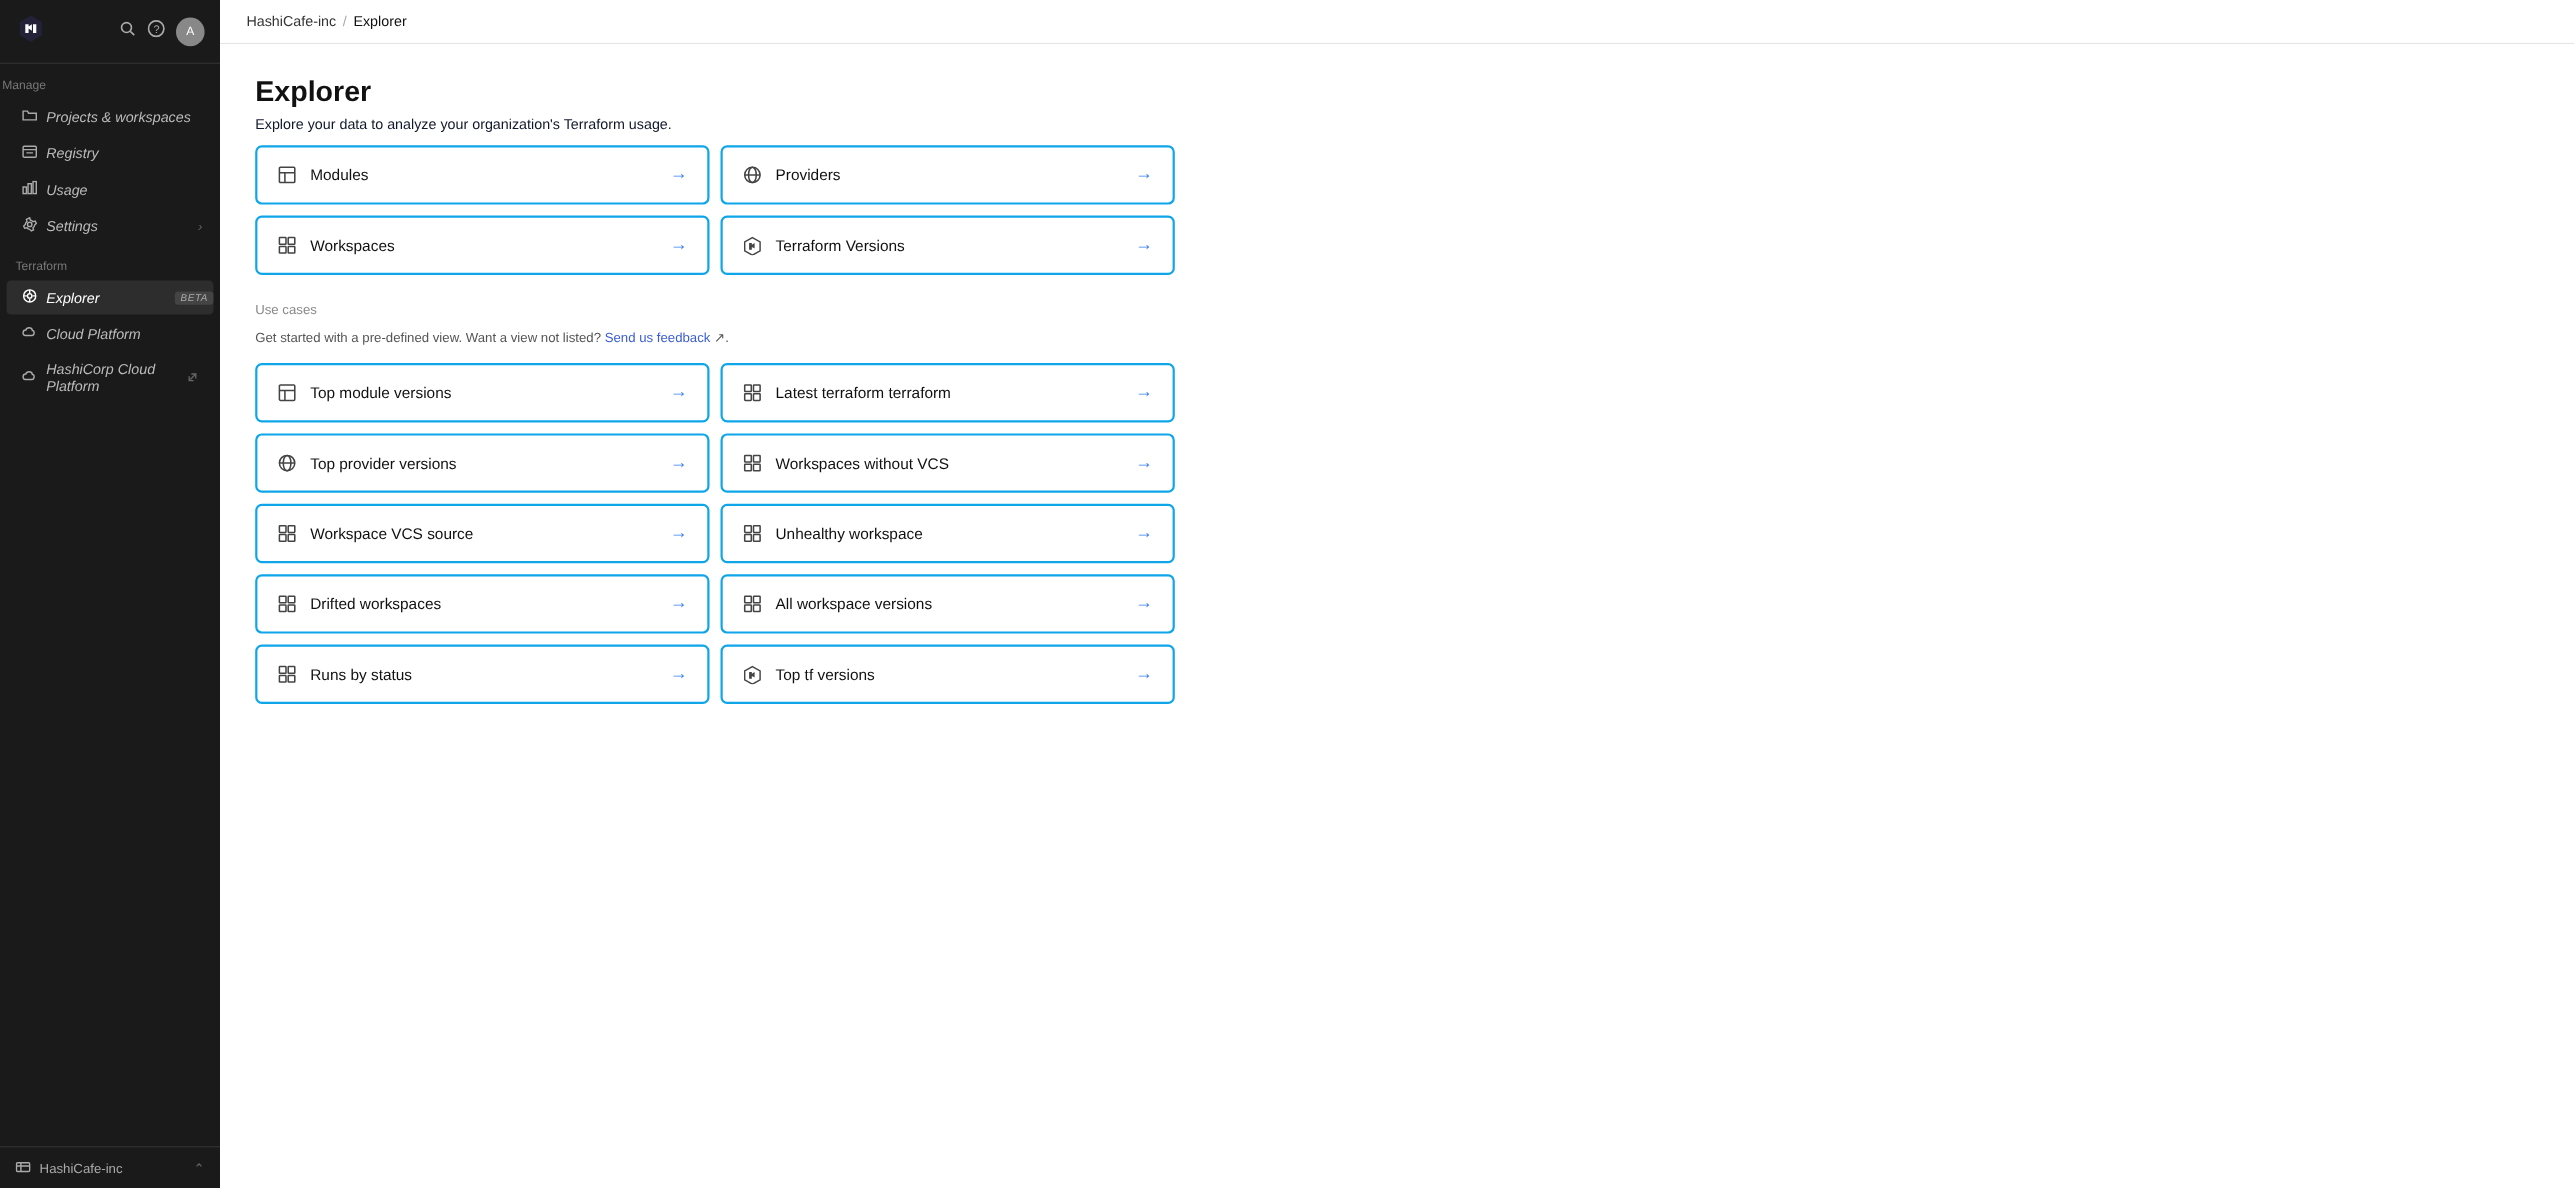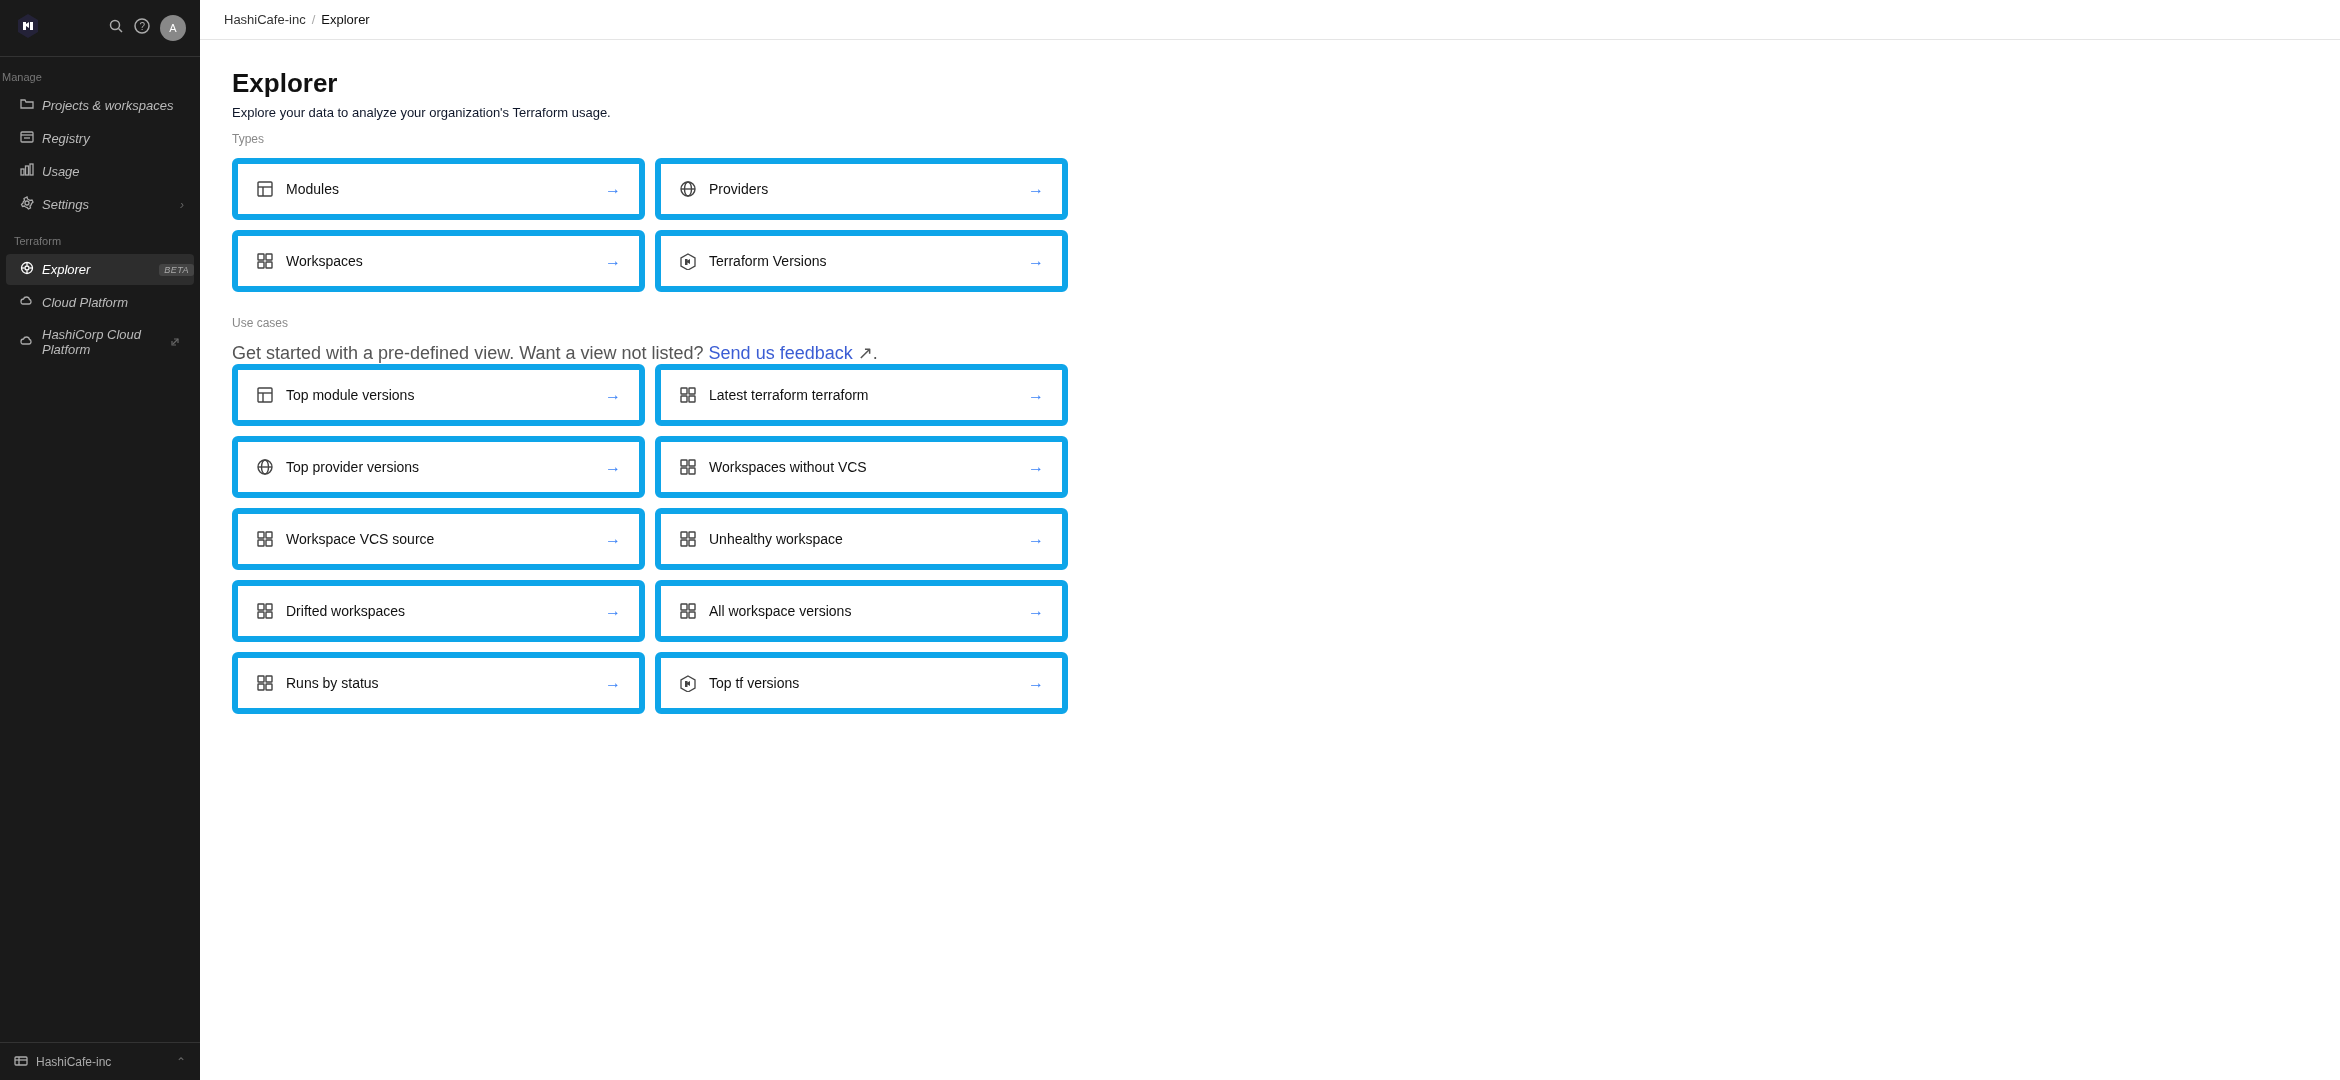--- a/index.html
+++ b/index.html
@@ -146,21 +146,21 @@
       display: grid;
       grid-template-columns: 1fr 1fr;
       gap: 10px;
       margin-bottom: 24px;
     }
     .card {
       display: flex;
       align-items: center;
       justify-content: space-between;
       padding: 16px 18px;
-      border: 6px solid #0ea5e9;
+      border: 2px solid #0ea5e9;
       border-radius: 6px;
       cursor: pointer;
       transition: box-shadow 0.15s;
       background: #fff;
     }
     .card-left {
       display: flex;
       align-items: center;
       gap: 12px;
     }
@@ -175,23 +175,23 @@
       color: #111;
     }
     .card-arrow {
       color: #3b82f6;
       font-size: 16px;
     }
     .use-cases-header {
       margin-bottom: 6px;
     }
     .use-cases-desc {
-      font-size: 18px;
+      font-size: 12px;
       color: #555;
-      margin-bottom: 0;
+      margin-bottom: 16px;
     }
     .use-cases-desc a {
       color: #3b5dd4;
       text-decoration: none;
     }
   </style>
 </head>
 <body>
 
 <aside class="sidebar">
@@ -325,21 +325,20 @@
   <div class="topbar">
     <a>HashiCafe-inc</a>
     <span class="sep">/</span>
     <span class="current">Explorer</span>
   </div>
 
   <div class="content">
     <h1 class="page-title">Explorer</h1>
     <p class="page-subtitle">Explore your data to analyze your organization's Terraform usage.</p>
 
-    <div class="section-label">Types</div>
     <div class="cards-grid">
 
       <div class="card">
         <div class="card-left">
           <span class="card-icon">
             <svg width="18" height="18" viewBox="0 0 18 18" fill="none" stroke="#444" stroke-width="1.4">
               <rect x="2" y="2" width="14" height="14" rx="1"></rect>
               <line x1="2" y1="7" x2="16" y2="7"></line>
               <line x1="7" y1="7" x2="7" y2="16"></line>
             </svg>

